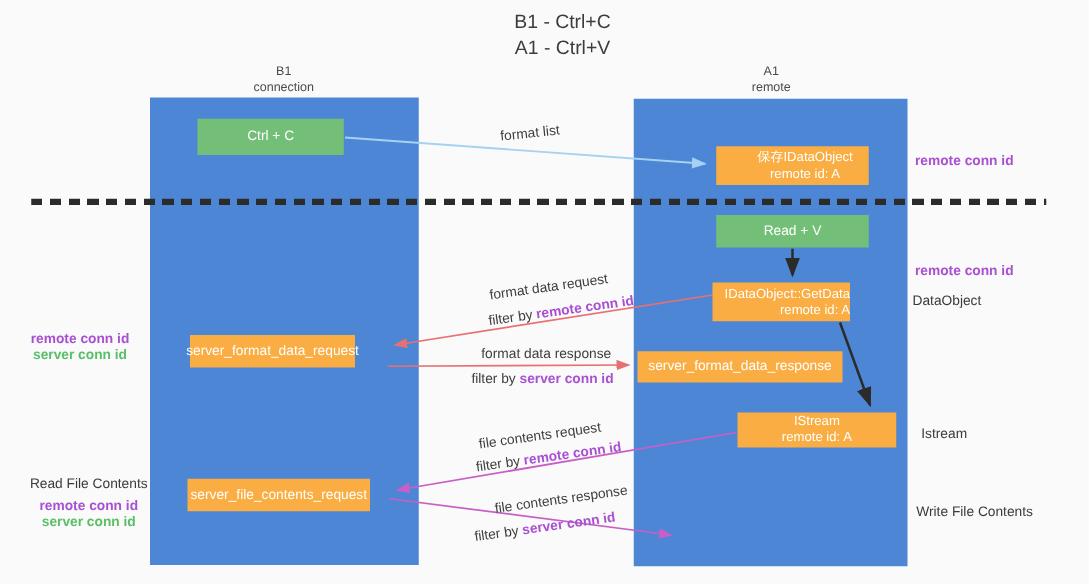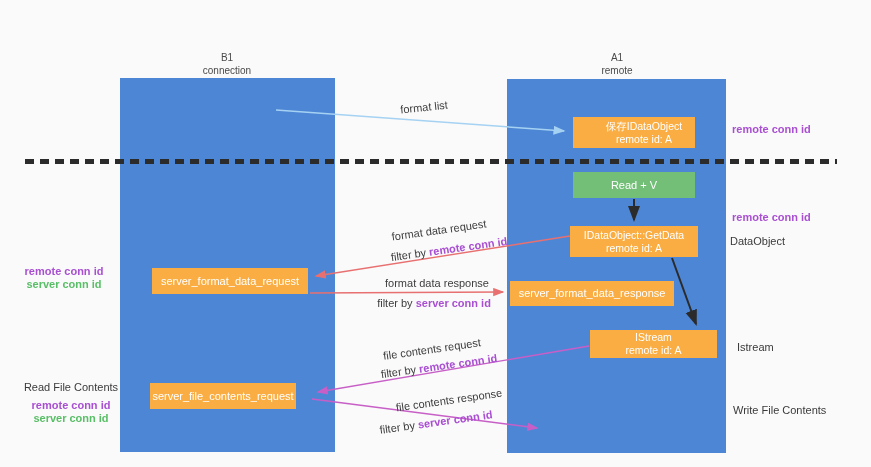--- a/index.html
+++ b/index.html
@@ -43,20 +43,24 @@
   .side.center { text-align:center; }
   .hl-purple { color:var(--text-purple); font-weight:bold; }
   .hl-green  { color:var(--text-green);  font-weight:bold; }
   .stack-line { line-height:13px; }
 </style>
 </head>
 <body>
 
 <div class="canvas">
 
+  <div class="title">
+    <div>B1 - Ctrl+C</div>
+    <div>A1 - Ctrl+V</div>
+  </div>
 
   <div class="lane-header" style="left:227px; top:51px;">
     <div>B1</div>
     <div>connection</div>
   </div>
   <div class="lane-header" style="left:617px; top:51px;">
     <div>A1</div>
     <div>remote</div>
   </div>
 
@@ -82,36 +86,39 @@
     </defs>
     <line x1="276" y1="110" x2="564" y2="131" style="stroke:var(--arrow-lightblue)" stroke-width="1.5" marker-end="url(#m-blue)"></line>
     <line x1="634" y1="199" x2="634" y2="220" style="stroke:var(--arrow-dark)" stroke-width="2" marker-end="url(#m-dark)"></line>
     <line x1="672" y1="258" x2="696" y2="324" style="stroke:var(--arrow-dark)" stroke-width="2" marker-end="url(#m-dark)"></line>
     <line x1="570" y1="236" x2="316" y2="276" style="stroke:var(--arrow-red)" stroke-width="1.4" marker-end="url(#m-red)"></line>
     <line x1="310" y1="293" x2="503" y2="292" style="stroke:var(--arrow-red)" stroke-width="1.4" marker-end="url(#m-red)"></line>
     <line x1="589" y1="346" x2="318" y2="392" style="stroke:var(--arrow-magenta)" stroke-width="1.4" marker-end="url(#m-mag)"></line>
     <line x1="312" y1="399" x2="537" y2="428" style="stroke:var(--arrow-magenta)" stroke-width="1.4" marker-end="url(#m-mag)"></line>
   </svg>
 
+  <div class="box green" style="left:158px; top:95px; width:117px; height:29px;">
+    <div>Ctrl + C</div>
+  </div>
 
   <div class="box orange small" style="left:573px; top:117px; width:122px; height:31px;padding-left:20px;">
     <div>保存IDataObject</div>
     <div>remote id: A</div>
   </div>
 
   <div class="box green" style="left:573px; top:172px; width:122px; height:26px;">
     <div>Read + V</div>
   </div>
 
-  <div class="box orange small" style="left:570px; top:226px; width:128px; height:31px;">
+  <div class="box orange small" style="left:570px; top:226px; width:110px; height:31px;align-items:flex-end;">
     <div>IDataObject::GetData</div>
     <div>remote id: A</div>
   </div>
 
-  <div class="box orange" style="left:152px; top:268px; width:156px; height:26px;">
+  <div class="box orange" style="left:152px; top:268px; width:132px; height:26px;">
     <div>server_format_data_request</div>
   </div>
 
   <div class="box orange" style="left:510px; top:281px; width:164px; height:25px;">
     <div>server_format_data_response</div>
   </div>
 
   <div class="box orange small" style="left:590px; top:330px; width:127px; height:28px;">
     <div>IStream</div>
     <div>remote id: A</div>

